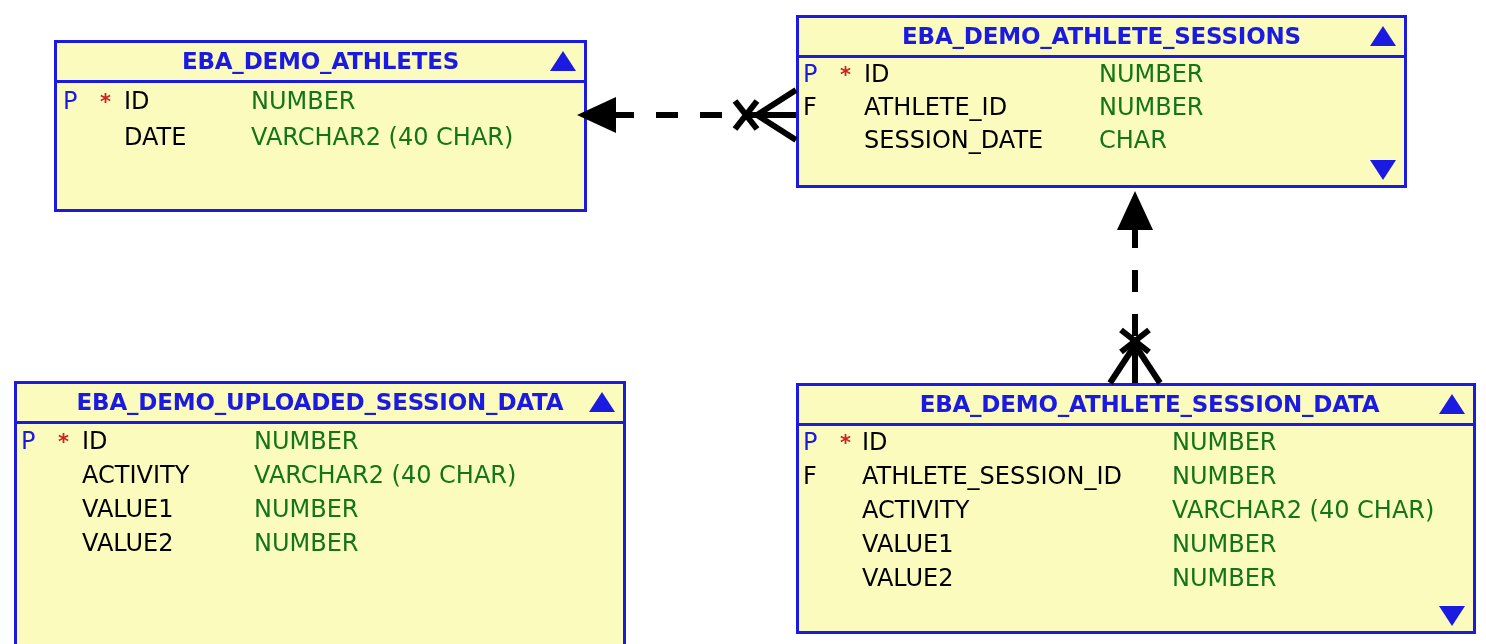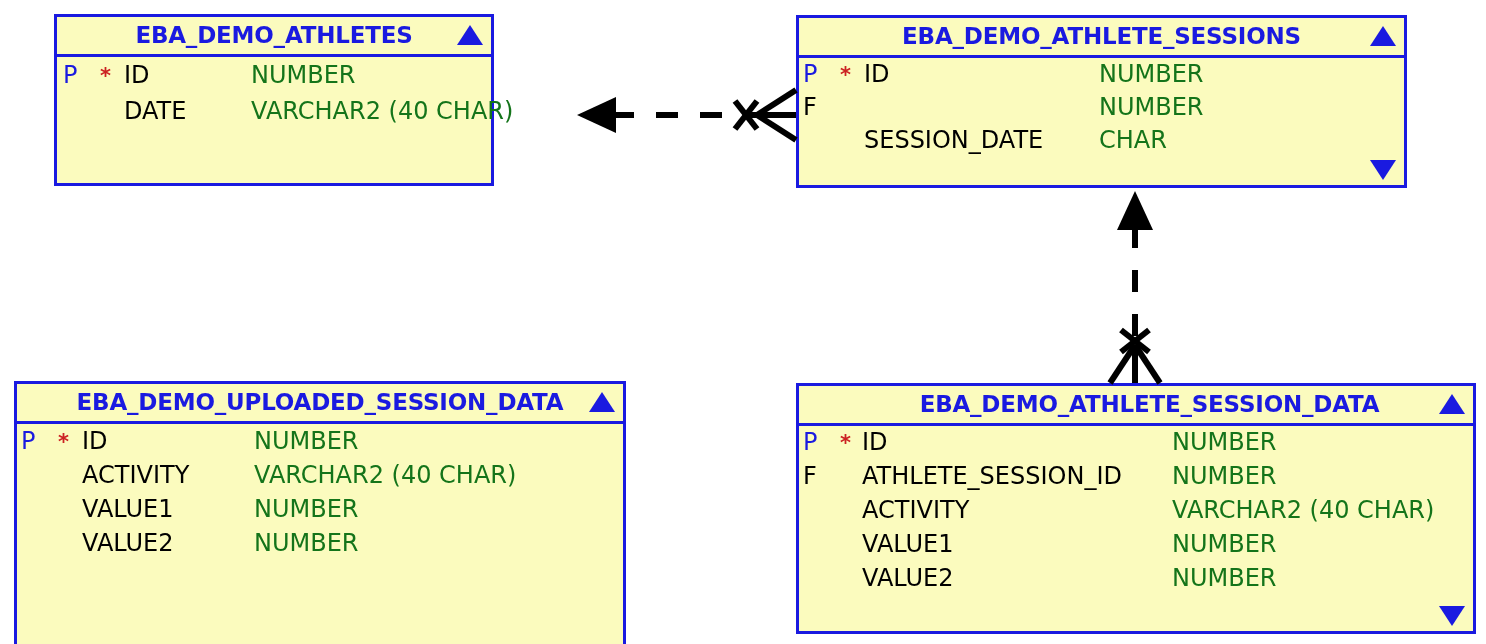--- a/index.html
+++ b/index.html
@@ -100,21 +100,21 @@
     width: 1486px;
     height: 644px;
     pointer-events: none;
   }
 </style>
 </head>
 <body>
 
 <div id="canvas">
 
-  <div class="entity" style="left:54px; top:14px; width:440px; height:172px;">
+  <div class="entity" style="left:54px; top:40px; width:533px; height:172px;">
     <div class="entity-header" style="height:40px; line-height:37px; font-size:23px;">
       <span class="entity-title">EBA_DEMO_ATHLETES</span>
       <span class="tri tri-up" style="right:8px; top:8px;"></span>
     </div>
     <div class="entity-body" style="height:126px;">
       <div class="attr-row" style="top:4px;">
         <span class="attr-key" style="left:6px; font-size:24px;">P</span>
         <span class="attr-req" style="left:43px; font-size:21px; top:3px;">*</span>
         <span class="attr-name" style="left:67px; font-size:24px;">ID</span>
         <span class="attr-type" style="left:194px; font-size:24px;">NUMBER</span>
@@ -136,20 +136,21 @@
     <div class="entity-body" style="height:127px;">
       <div class="attr-row" style="top:2px;">
         <span class="attr-key" style="left:4px; font-size:24px;">P</span>
         <span class="attr-req" style="left:41px; font-size:21px; top:3px;">*</span>
         <span class="attr-name" style="left:65px; font-size:24px;">ID</span>
         <span class="attr-type" style="left:300px; font-size:24px;">NUMBER</span>
       </div>
       <div class="attr-row" style="top:35px;">
         <span class="attr-key fk" style="left:4px; font-size:24px;">F</span>
         <span class="attr-req" style="left:41px; font-size:21px; top:3px;"></span>
+        <span class="attr-name" style="left:65px; font-size:24px;">ATHLETE_ID</span>
         <span class="attr-type" style="left:300px; font-size:24px;">NUMBER</span>
       </div>
       <div class="attr-row" style="top:68px;">
         <span class="attr-key" style="left:4px; font-size:24px;"></span>
         <span class="attr-req" style="left:41px; font-size:21px; top:3px;"></span>
         <span class="attr-name" style="left:65px; font-size:24px;">SESSION_DATE</span>
         <span class="attr-type" style="left:300px; font-size:24px;">CHAR</span>
       </div>
       <span class="tri tri-down" style="right:8px; bottom:5px;"></span>
     </div>

